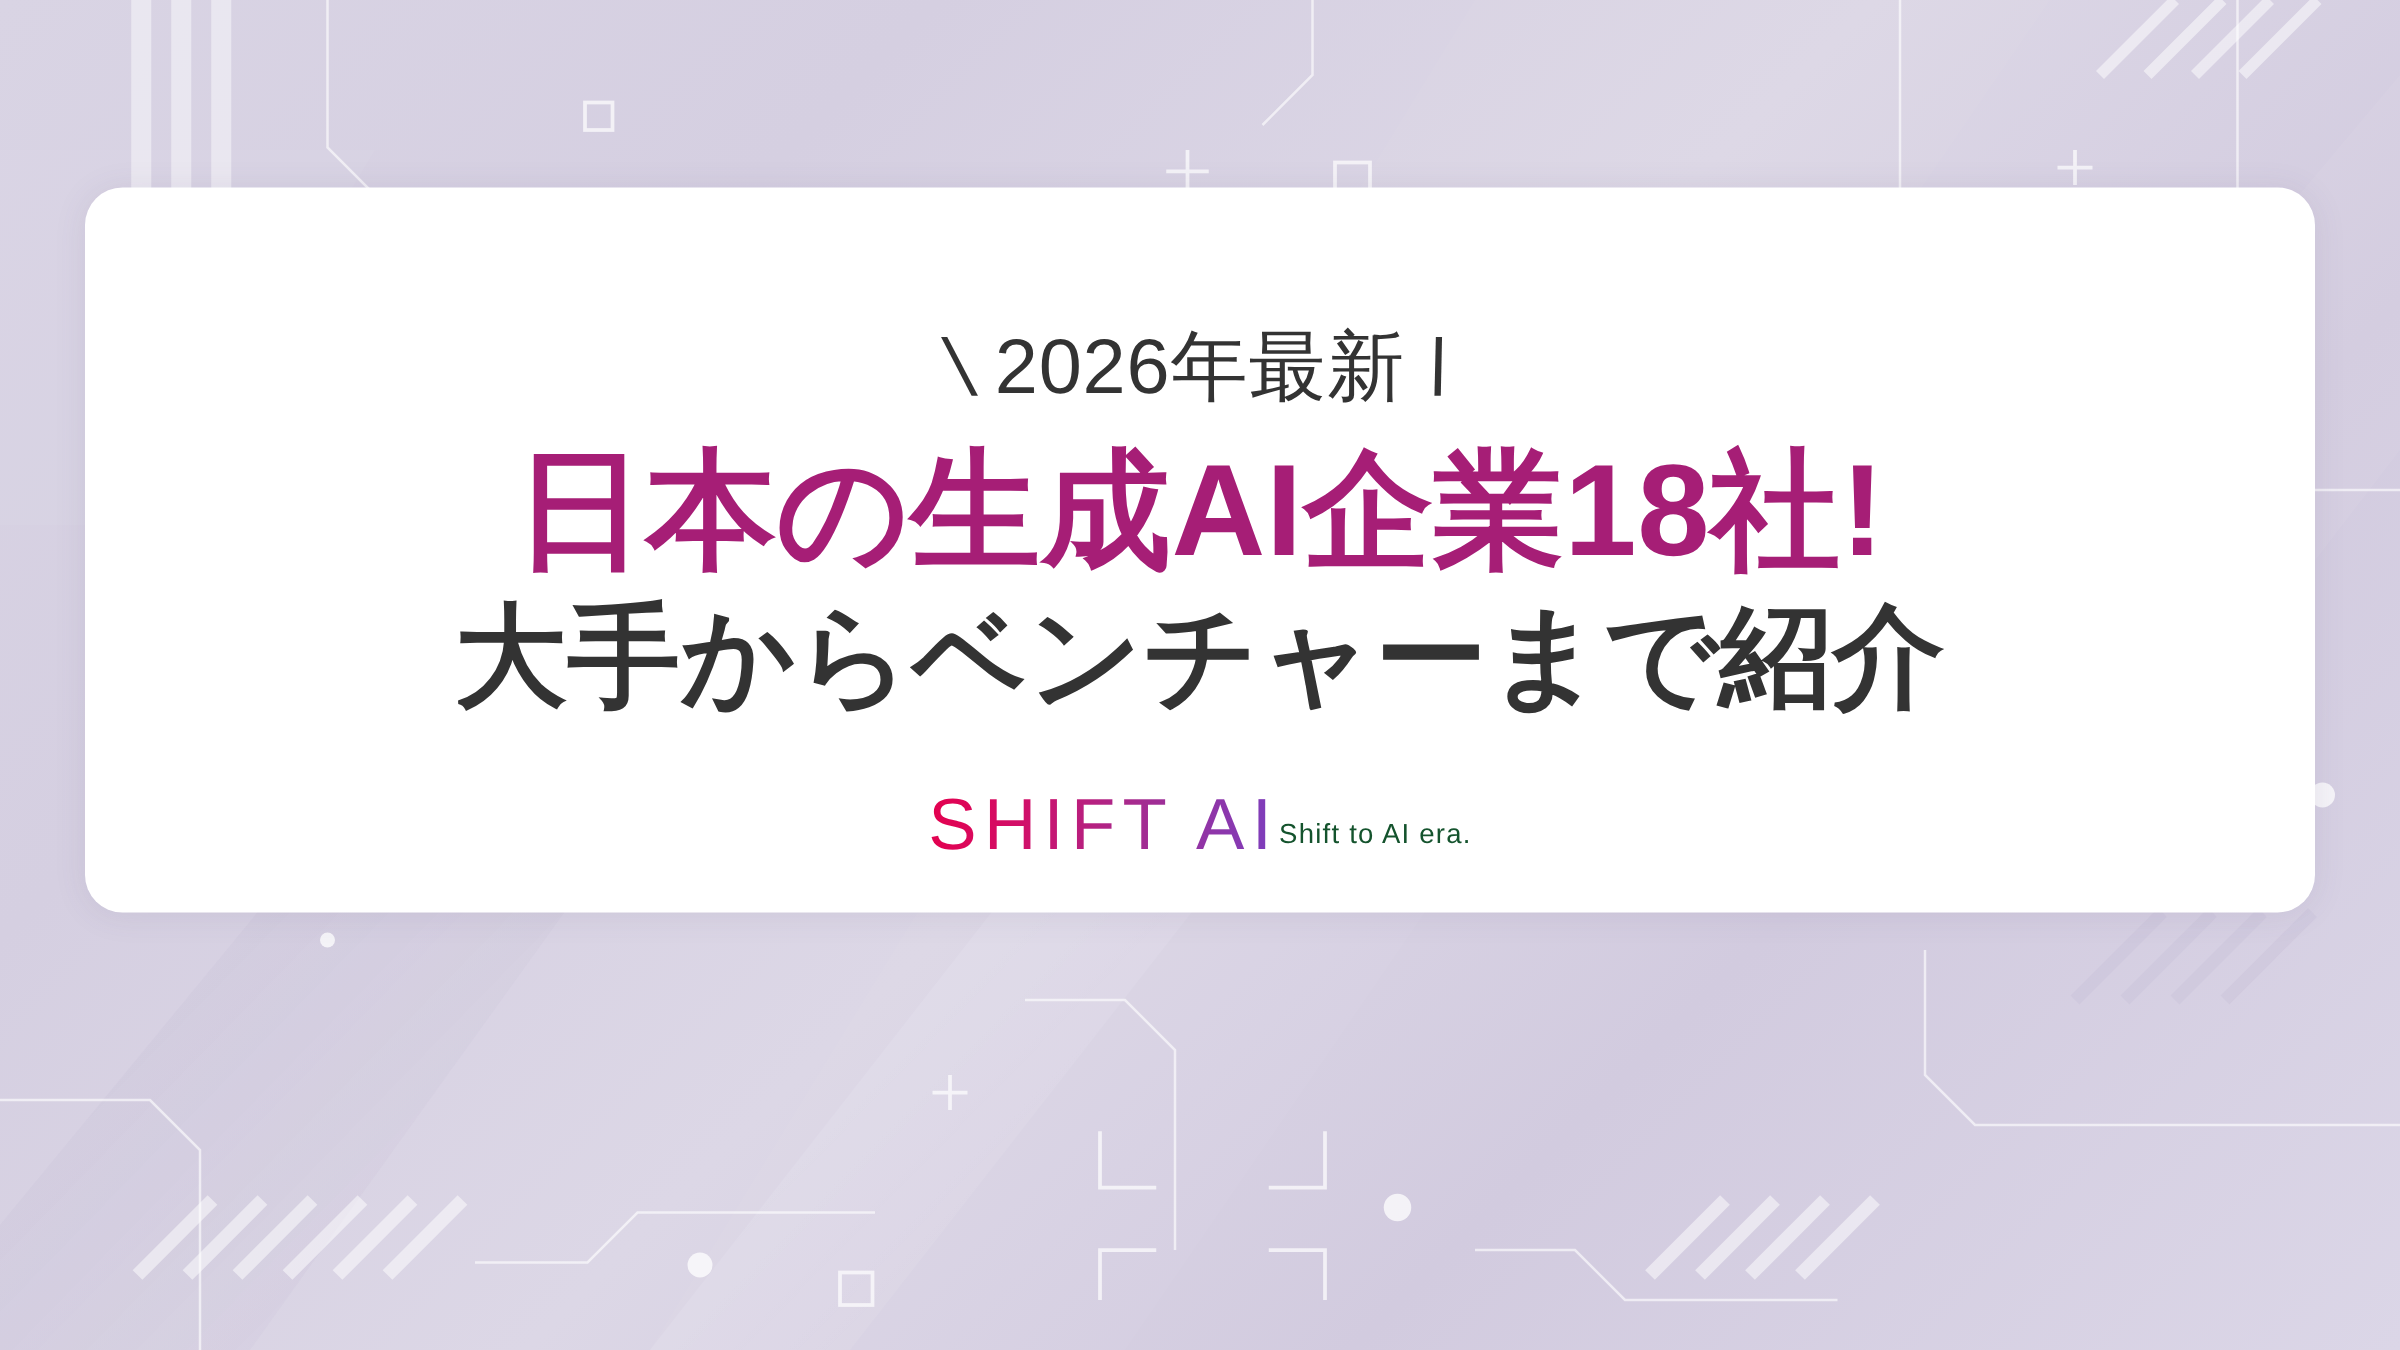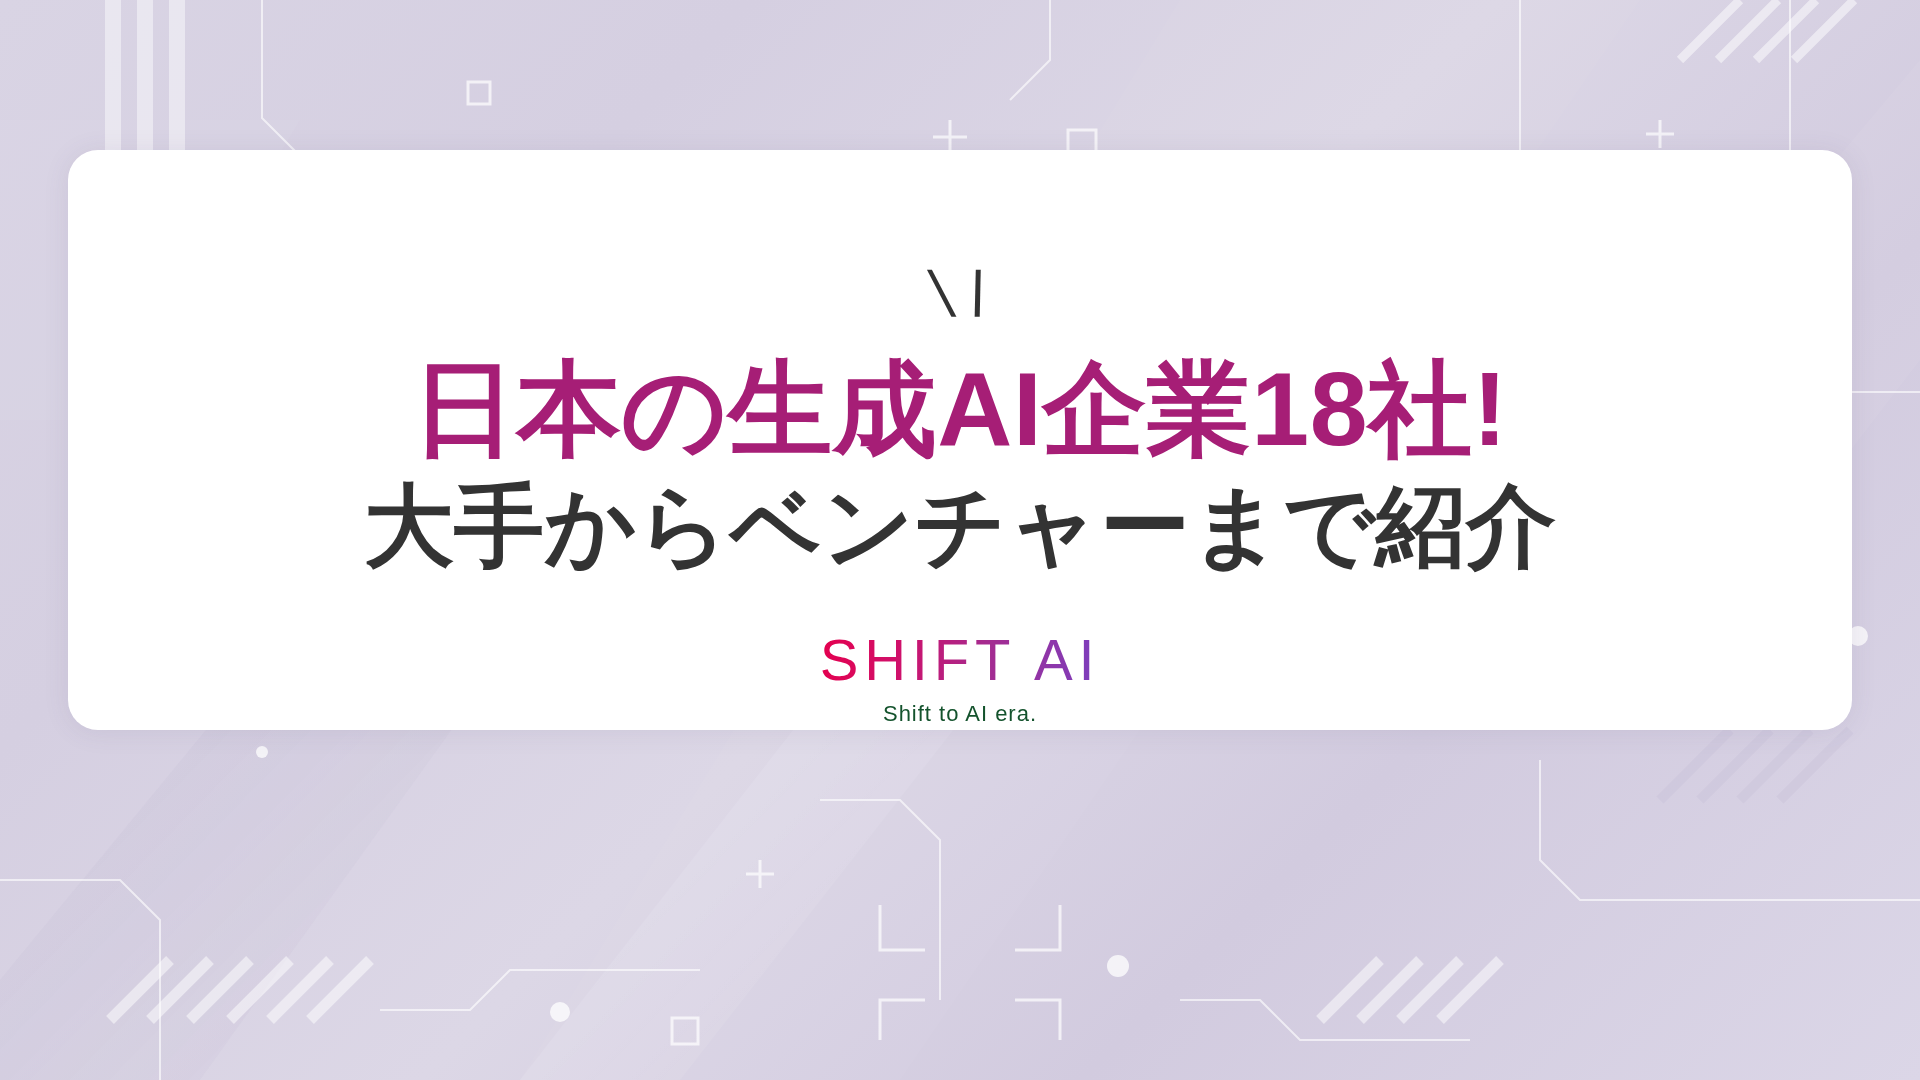--- a/index.html
+++ b/index.html
@@ -91,21 +91,20 @@
     font-weight: 700;
     color: #333333;
     letter-spacing: 0.005em;
     white-space: nowrap;
   }
 
   
   #logo-block {
     margin-top: 56px;
     display: flex;
-    flex-direction: column;
     align-items: center;
     justify-content: center;
   }
 
   .logo-wordmark {
     font-size: 58px;
     line-height: 1;
     font-weight: 400;
     letter-spacing: 0.10em;
     background-image: linear-gradient(95deg, #e4004e 0%, #d0106a 28%, #a62a8e 58%, #7b3fbf 100%);
@@ -222,20 +221,21 @@
         <path d="M1060 1040 L1060 1000 L1015 1000"></path>
       </g>
     </svg>
   </div>
 
   <div id="card">
     <div class="card-inner">
 
       <div class="eyebrow">
         <span class="slash left">\</span>
+        <span class="eyebrow-text">2026年最新</span>
         <span class="slash right">/</span>
       </div>
 
       <div class="headline-main">日本の生成AI企業18社!</div>
 
       <div class="headline-sub">大手からベンチャーまで紹介</div>
 
       <div id="logo-block">
         <div class="logo-wordmark">SHIFT AI</div>
         <div class="logo-tagline">Shift to AI era.</div>

